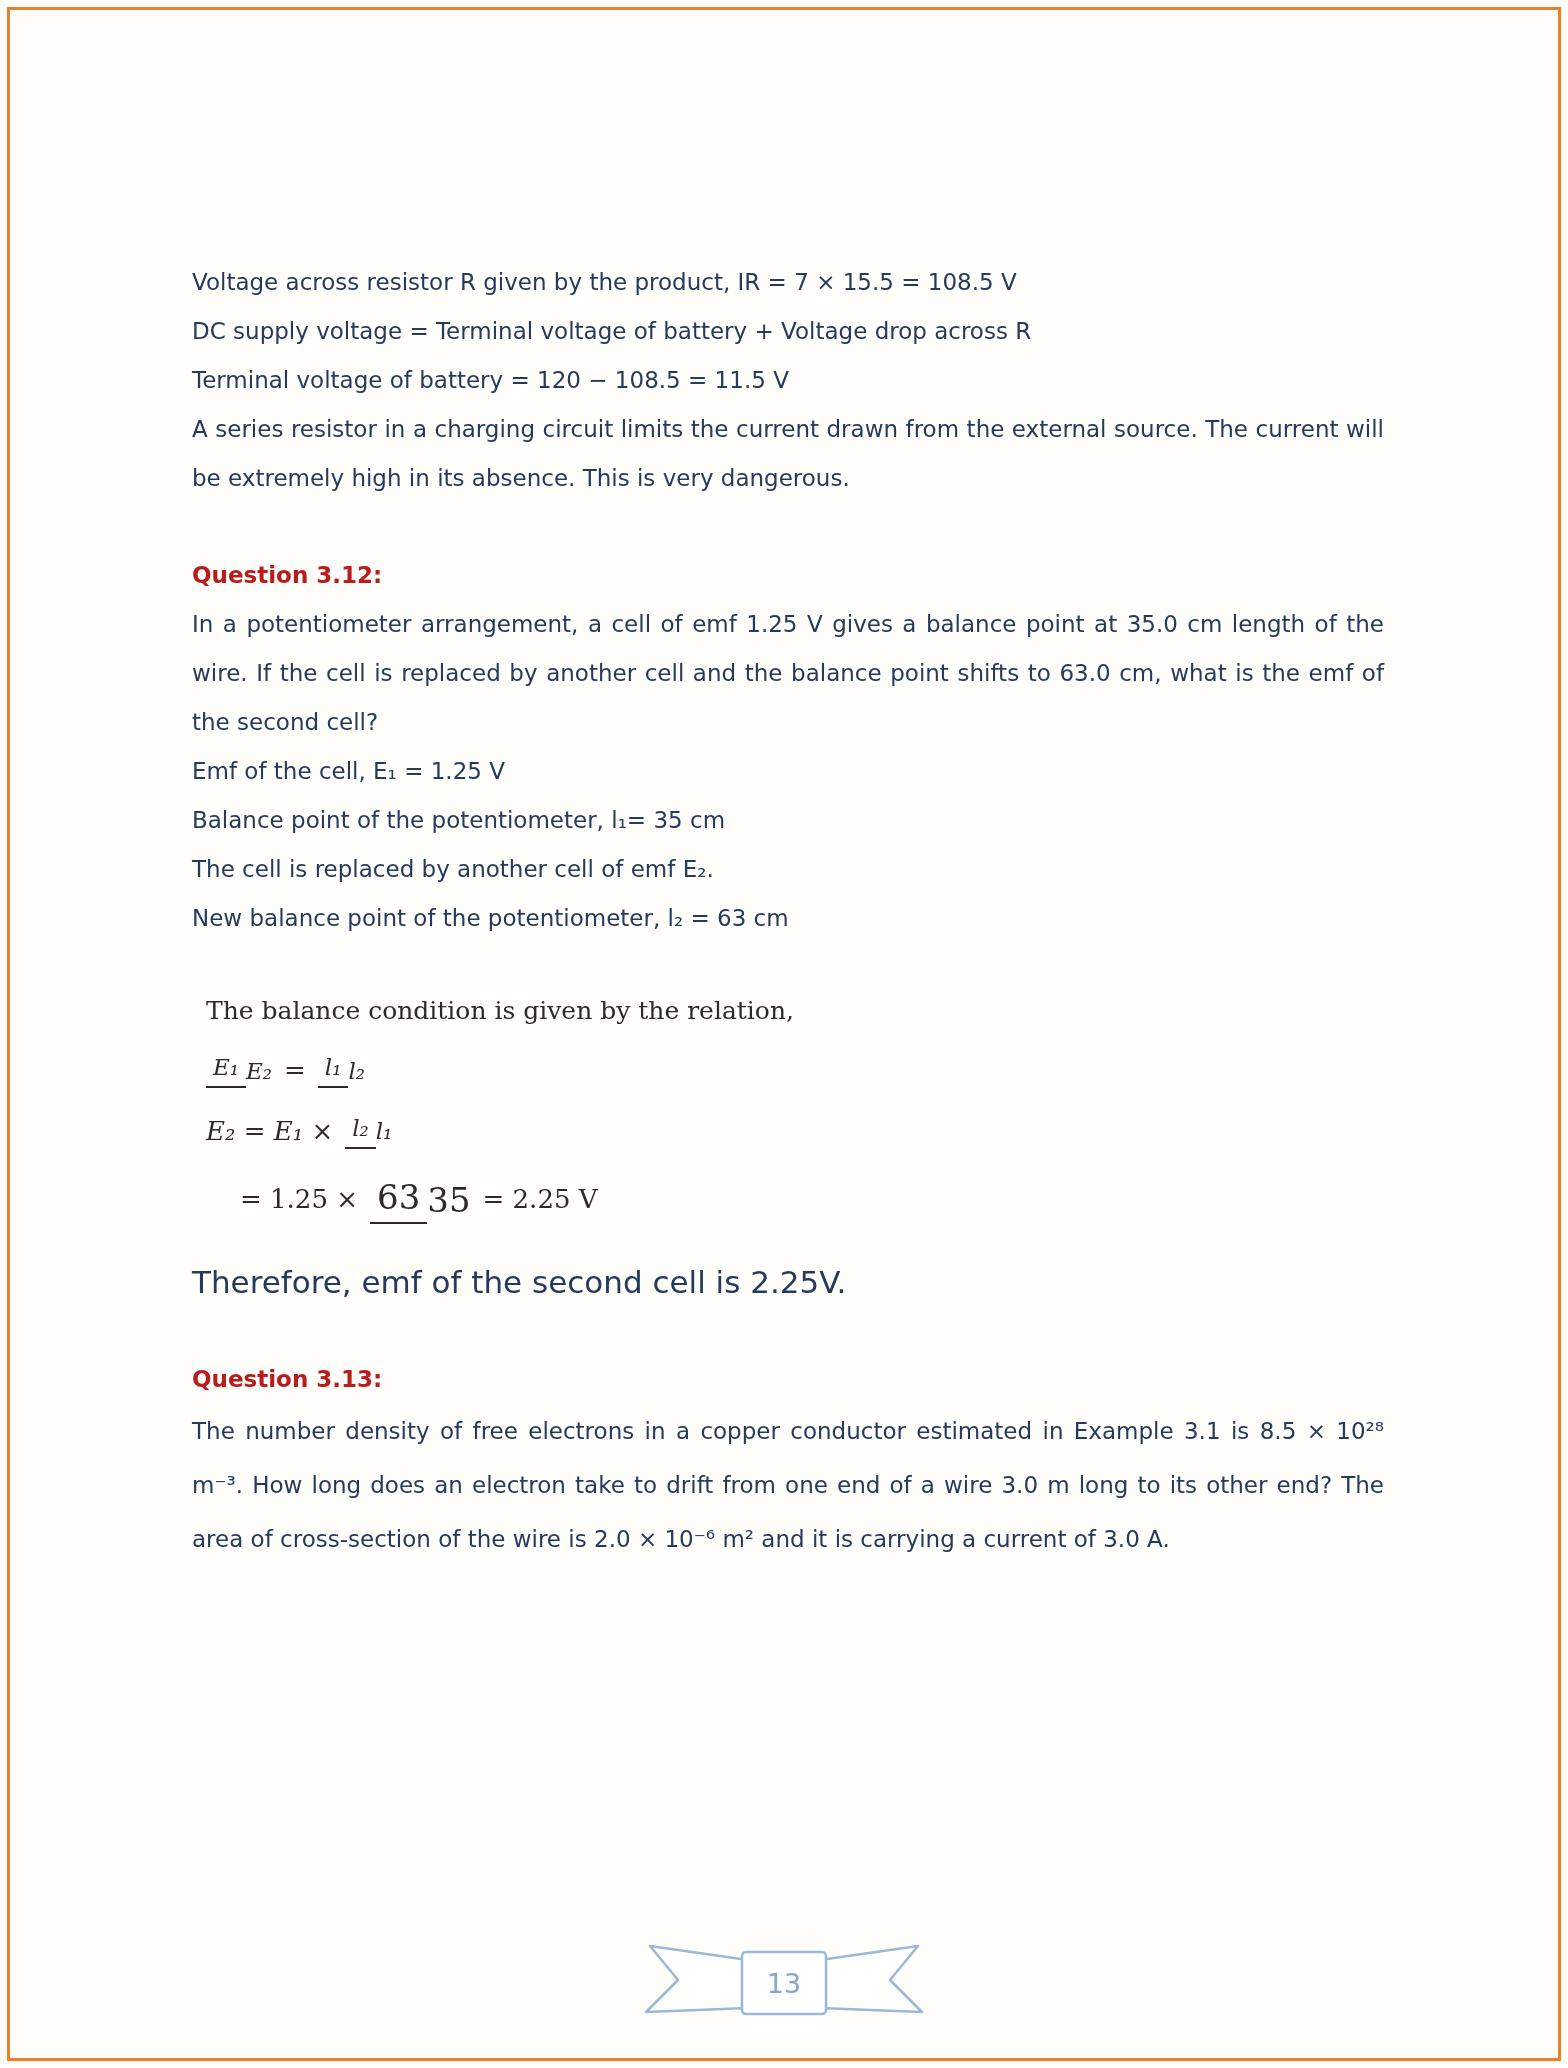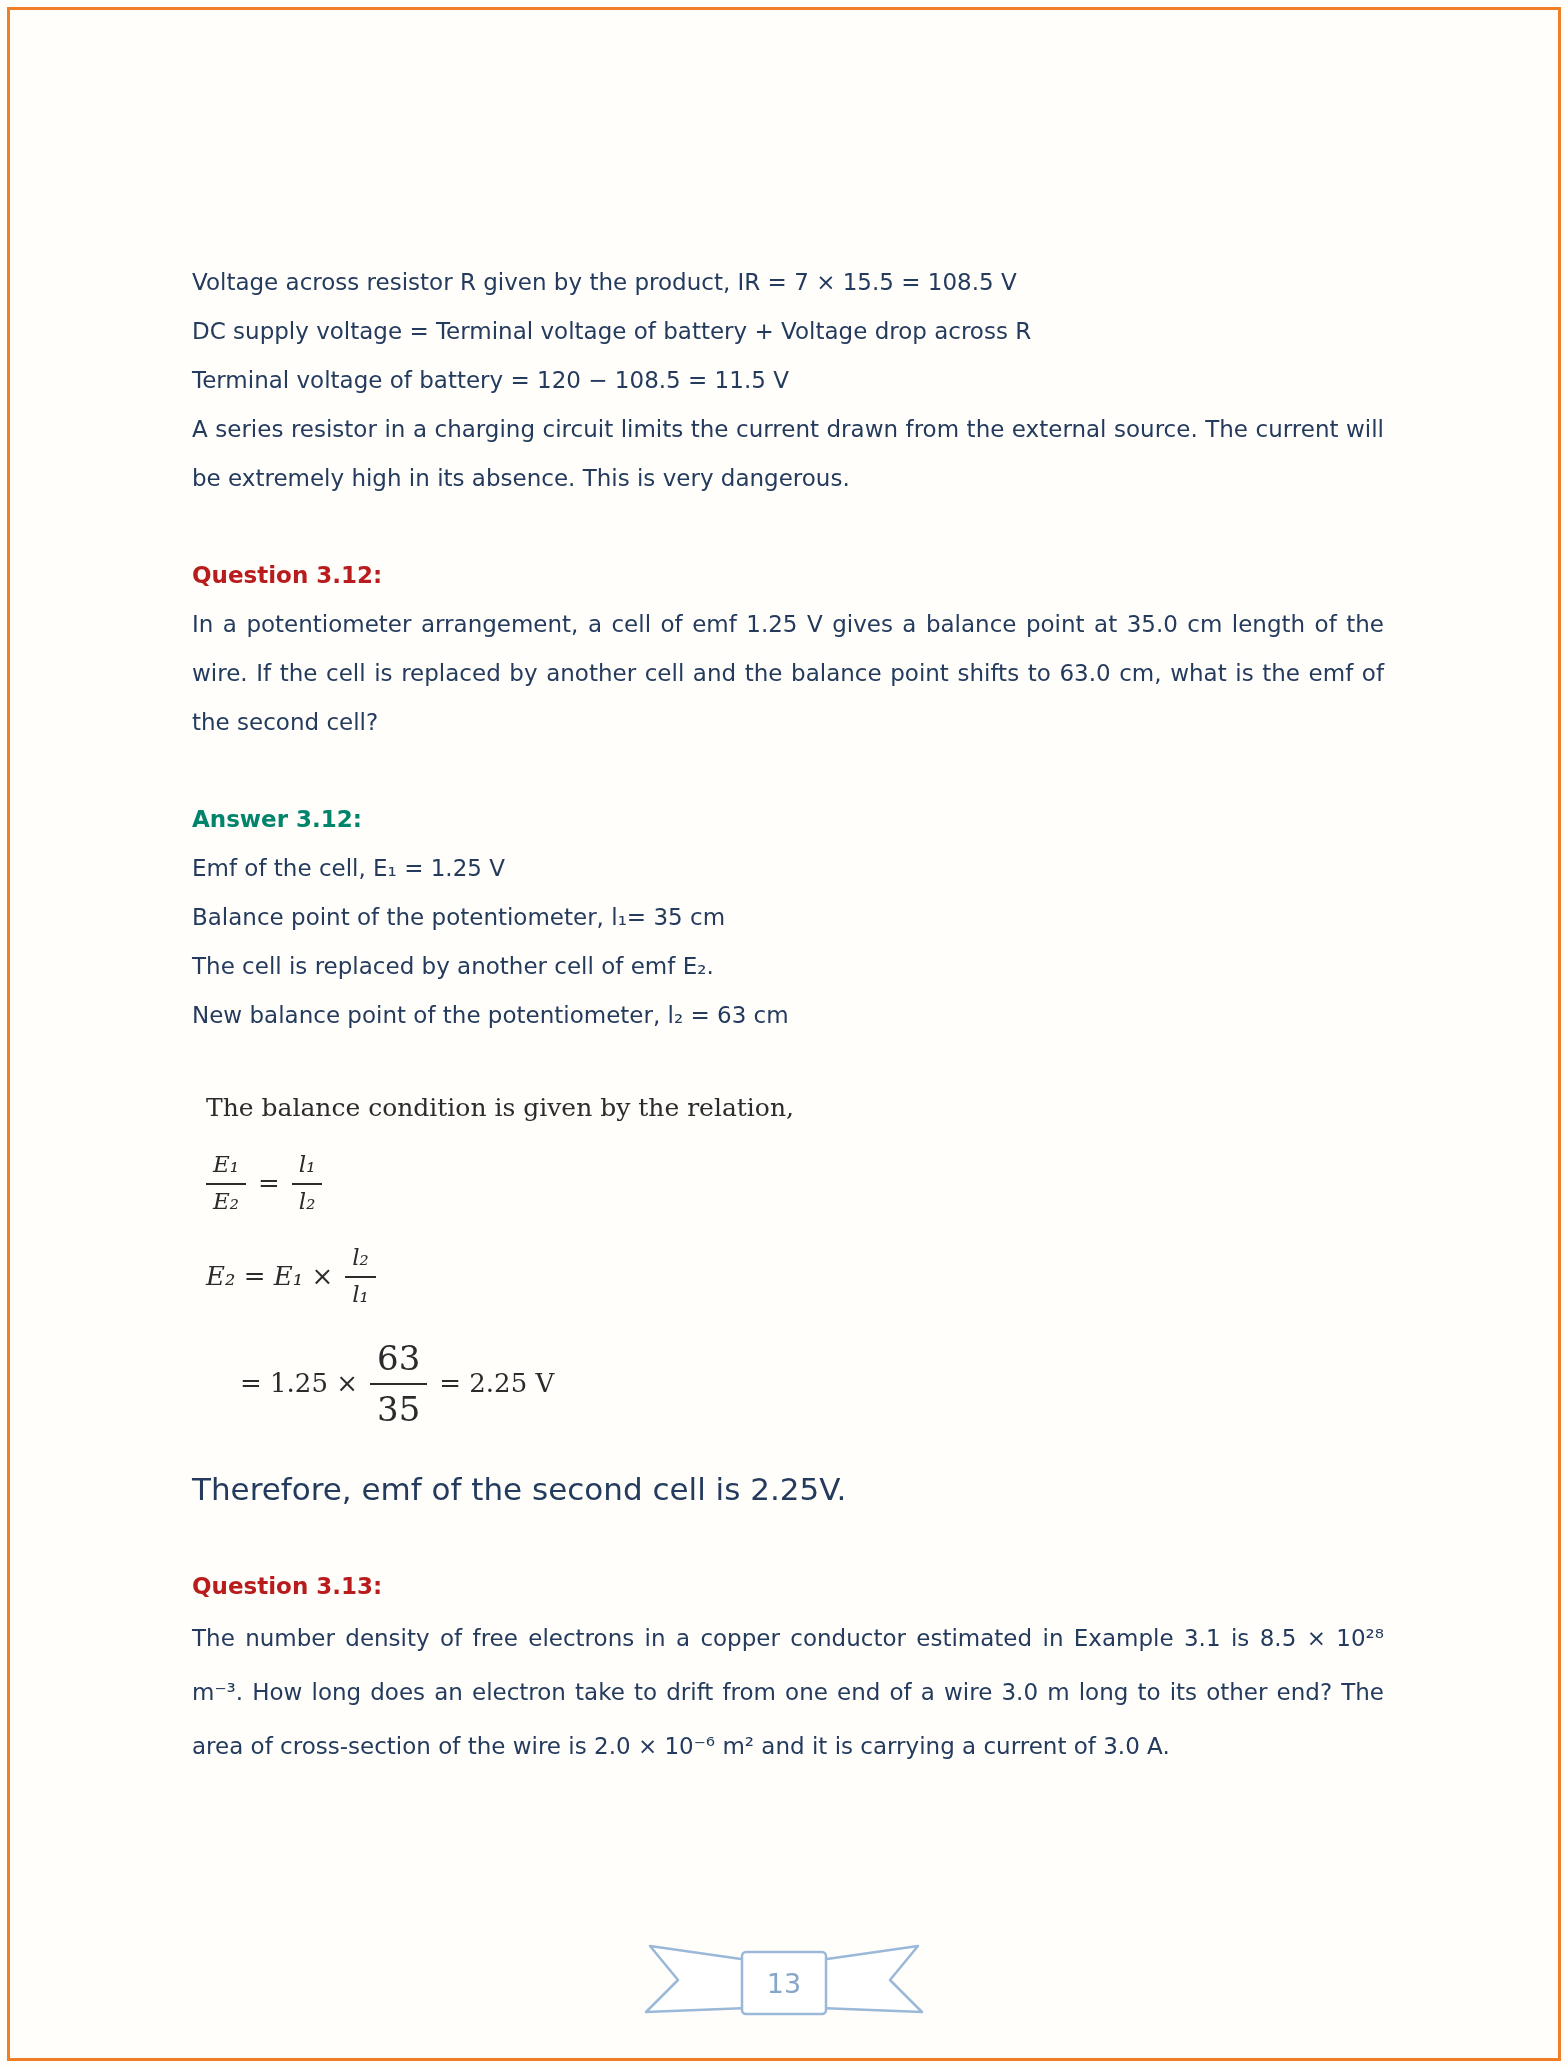--- a/index.html
+++ b/index.html
@@ -60,21 +60,21 @@
     margin-top: 26px;
     font-size: 26px;
     font-style: italic;
   }
   .eq-upright {
     font-style: normal;
     margin-left: 34px;
   }
   .frac {
     display: inline-flex;
-    flex-direction: column;
+    flex-direction: row;
     align-items: center;
     font-size: 23px;
     line-height: 1.3;
   }
   .frac .num {
     padding: 0 7px 3px 7px;
     border-bottom: 2px solid #2b2b2b;
   }
   .frac .den { padding-top: 2px; }
   .frac-big { font-size: 34px; }
@@ -105,21 +105,20 @@
     <section>
       <p class="line">Voltage across resistor R given by the product, IR = 7 × 15.5 = 108.5 V</p>
       <p class="line">DC supply voltage = Terminal voltage of battery + Voltage drop across R</p>
       <p class="line">Terminal voltage of battery = 120 − 108.5 = 11.5 V</p>
       <p class="para">A series resistor in a charging circuit limits the current drawn from the external source. The current will be extremely high in its absence. This is very dangerous.</p>
     </section>
 
     <h2 class="q-head">Question 3.12:</h2>
     <p class="q-body">In a potentiometer arrangement, a cell of emf 1.25 V gives a balance point at 35.0 cm length of the wire. If the cell is replaced by another cell and the balance point shifts to 63.0 cm, what is the emf of the second cell?</p>
 
-    <h2 class="a-head">Answer 3.12:</h2>
     <section>
       <p class="line">Emf of the cell, E₁ = 1.25 V</p>
       <p class="line">Balance point of the potentiometer, l₁= 35 cm</p>
       <p class="line">The cell is replaced by another cell of emf E₂.</p>
       <p class="line">New balance point of the potentiometer, l₂ = 63 cm</p>
     </section>
 
     <div class="formula">
       <p class="formula-intro">The balance condition is given by the relation,</p>
 

